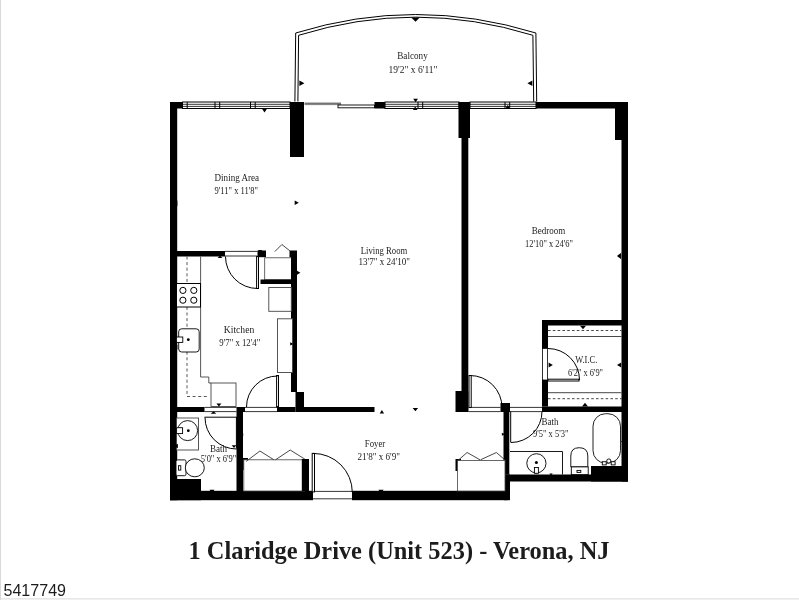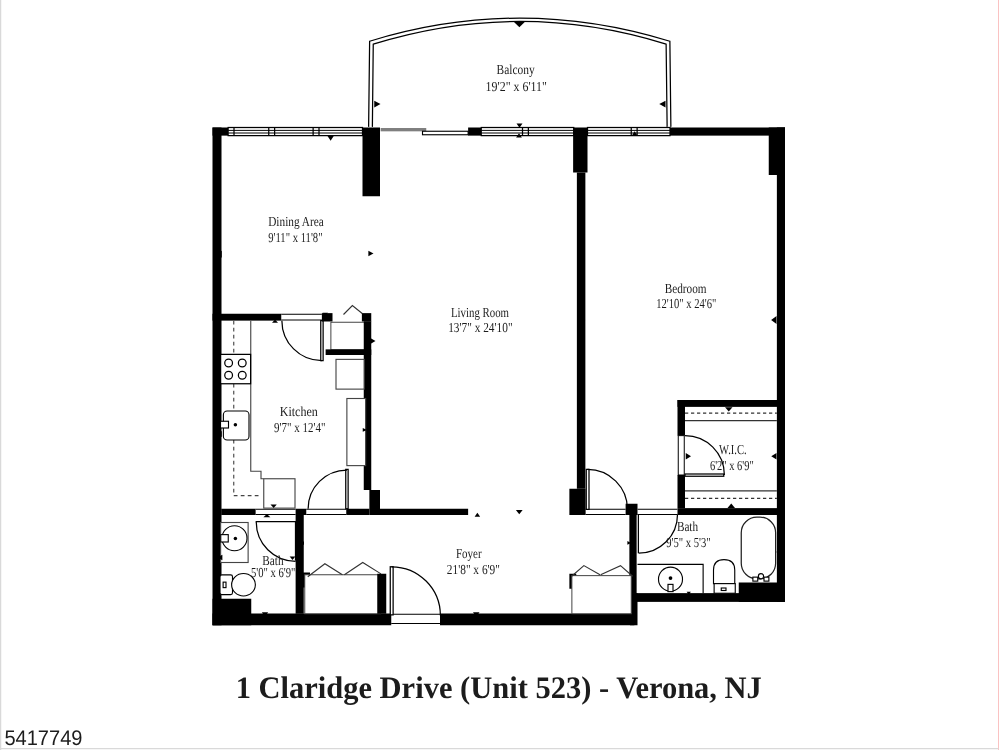--- a/index.html
+++ b/index.html
@@ -1,16 +1,16 @@
 <!DOCTYPE html>
 <html><head>
 <meta charset="utf-8">
 <style>
 html,body{margin:0;padding:0;background:#ffffff;}
-#page{position:relative;width:799px;height:600px;background:#ef4444;overflow:hidden;}
+#page{position:relative;width:799px;height:600px;background:#bef264;overflow:hidden;}
 svg text{font-family:"Liberation Serif",serif;fill:#1c1c1c;}
 .mls{font-family:"Liberation Sans",sans-serif;}
 </style>
 </head>
 <body>
 <div id="page">
 <svg width="799" height="600" viewBox="0 0 799 600">
 
 <rect x="0" y="0" width="799" height="600" fill="#ffffff"></rect>
 

